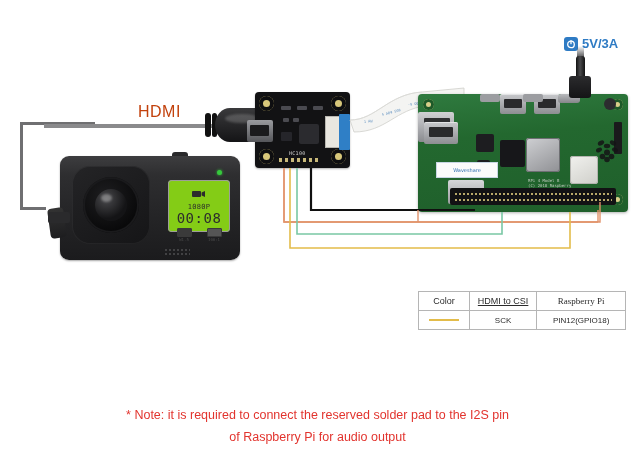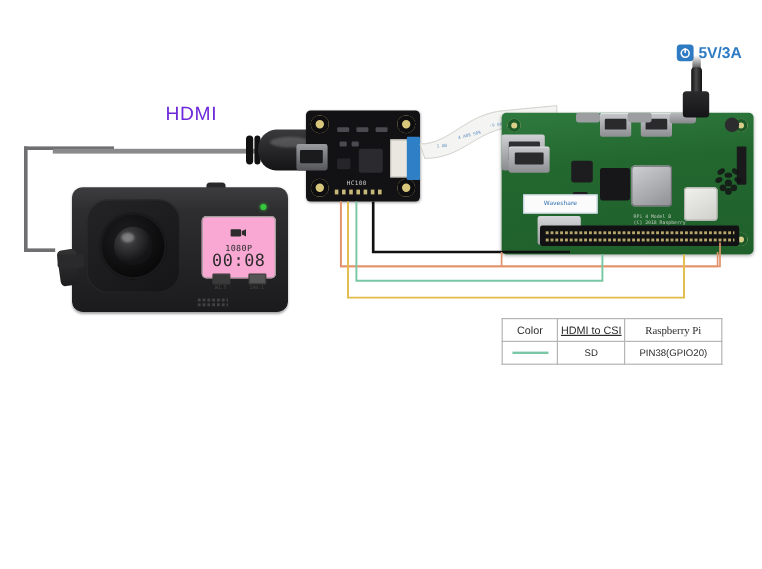--- a/index.html
+++ b/index.html
@@ -6,21 +6,21 @@
   body{
     width:635px;height:474px;background:#ffffff;
     font-family:"Liberation Sans", sans-serif;
     position:relative;overflow:hidden;
   }
   .stage{position:absolute;left:0;top:0;width:635px;height:474px;}
   .abs{position:absolute;}
 
   
   #hdmi-label{
-    left:138px;top:87px;font-size:16px;color:#6d28d9;letter-spacing:.5px;
+    left:138px;top:103px;font-size:16px;color:#c2410c;letter-spacing:.5px;
   }
 
   
   #power-label{left:564px;top:36px;display:flex;align-items:center;gap:4px;}
   #power-icon{
     width:14px;height:14px;border-radius:3px;background:#2e7bc4;
     display:flex;align-items:center;justify-content:center;
   }
   #power-icon svg{display:block;}
   #power-text{font-size:13px;color:#2e7bc4;font-weight:bold;}
@@ -49,21 +49,21 @@
   .cam-lens-glass{
     position:absolute;left:12px;top:12px;width:32px;height:32px;border-radius:50%;
     background:radial-gradient(circle at 35% 30%,#4a4a4d,#141416 65%);
   }
   .cam-lens-hl{
     position:absolute;left:6px;top:5px;width:11px;height:8px;border-radius:50%;
     background:rgba(255,255,255,.30);filter:blur(1px);
   }
   .cam-screen{
     position:absolute;left:108px;top:24px;width:62px;height:52px;border-radius:4px;
-    background:#f9a8d4;
+    background:#84cc16;
     box-shadow:inset 0 0 0 1px #9d9d99;
     display:flex;flex-direction:column;align-items:center;
     font-family:"DejaVu Sans Mono", monospace;color:#2c2c2c;
   }
   .cam-scr-icon{margin-top:3px;}
   .cam-scr-res{font-size:7px;line-height:8px;margin-top:1px;letter-spacing:.3px;}
   .cam-scr-time{font-size:14px;line-height:15px;font-weight:normal;letter-spacing:.5px;}
   .cam-scr-row{display:flex;gap:4px;margin-top:2px;width:100%;justify-content:center;align-items:flex-start;}
   .cam-scr-cell{display:flex;flex-direction:column;align-items:center;width:26px;}
   .cam-batt{width:13px;height:7px;border:1px solid #3a3a3a;border-radius:1px;background:#3a3a3a;}
@@ -198,21 +198,21 @@
   
   #pw-cable{left:576px;top:56px;width:9px;height:36px;
             background:linear-gradient(90deg,#111,#4a4a4c 45%,#111);border-radius:3px;}
   #pw-cable-top{left:577px;top:46px;width:7px;height:14px;
             background:linear-gradient(180deg,rgba(255,255,255,0),#2a2a2c);}
   #pw-plug{left:569px;top:76px;width:22px;height:22px;border-radius:3px;
            background:linear-gradient(180deg,#2b2b2d,#141416);}
 
   
   #wire-table{
-    left:418px;top:265px;width:184px;
+    left:418px;top:291px;width:208px;
     border-collapse:collapse;font-size:8px;color:#2b2b2b;padding-left:44px;
   }
   #wire-table td,#wire-table th{
     border:1px solid #b5b5b5;padding:3px 2px;text-align:center;font-weight:normal;
     height:12px;
   }
   #wire-table th{font-size:9px;}
   #wire-table .col-color{width:49px;}
   #wire-table .col-csi{width:70px;text-decoration:underline;}
   #wire-table .col-rpi{width:89px;font-family:Liberation Serif, serif;}
@@ -416,22 +416,26 @@
     <thead>
       <tr>
         <th class="col-color">Color</th>
         <th class="col-csi">HDMI to CSI</th>
         <th class="col-rpi">Raspberry Pi</th>
       </tr>
     </thead>
     <tbody>
       <tr>
         <td>
-          <span class="swatch" style="background: rgb(121, 199, 164);"></span>
+          <span class="swatch" style="background: rgb(227, 188, 74);"></span>
         </td>
-        <td>SD</td>
-        <td>PIN38(GPIO20)</td>
+        <td>SCK</td>
+        <td>PIN12(GPIO18)</td>
       </tr>
     </tbody>
   </table>
 
+  <div class="abs" id="note" style="color: rgb(226, 52, 46);">
+    <div>* Note: it is required to connect the reserved solder pad to the I2S pin</div>
+    <div>of Raspberry Pi for audio output</div>
+  </div>
 
 </div>
 
 </body></html>

